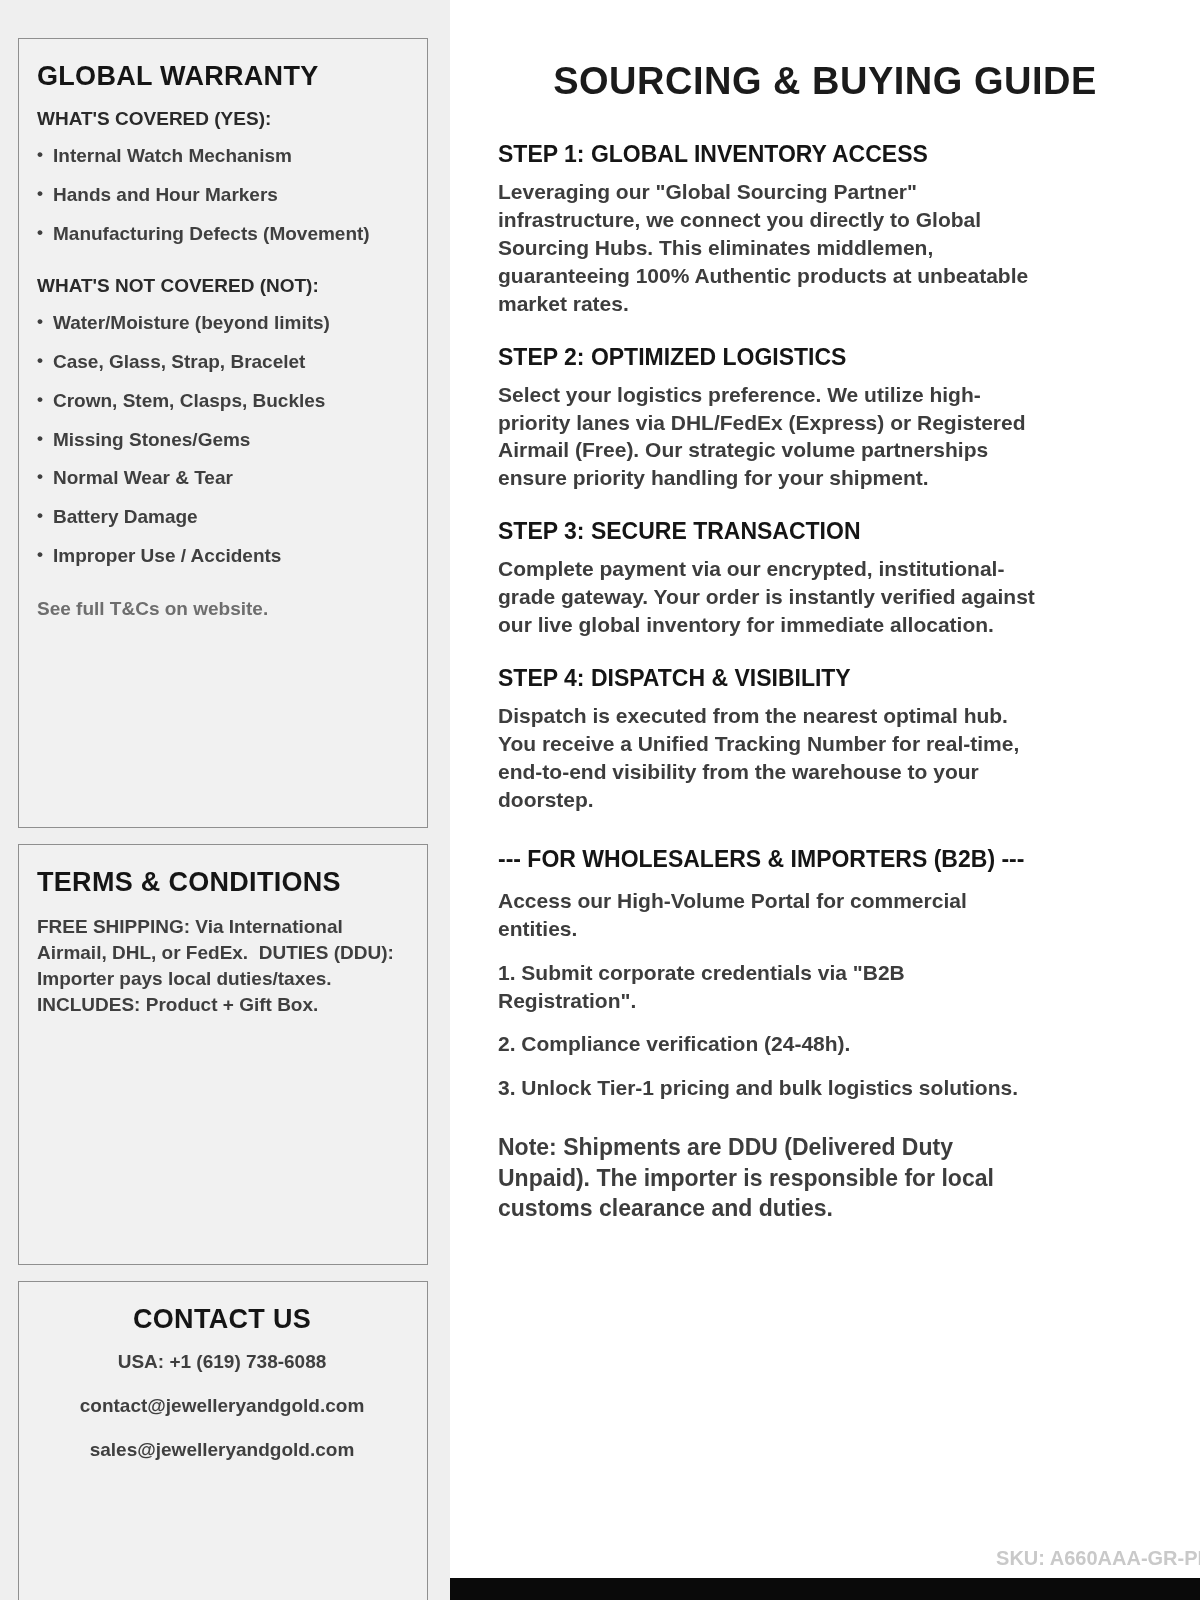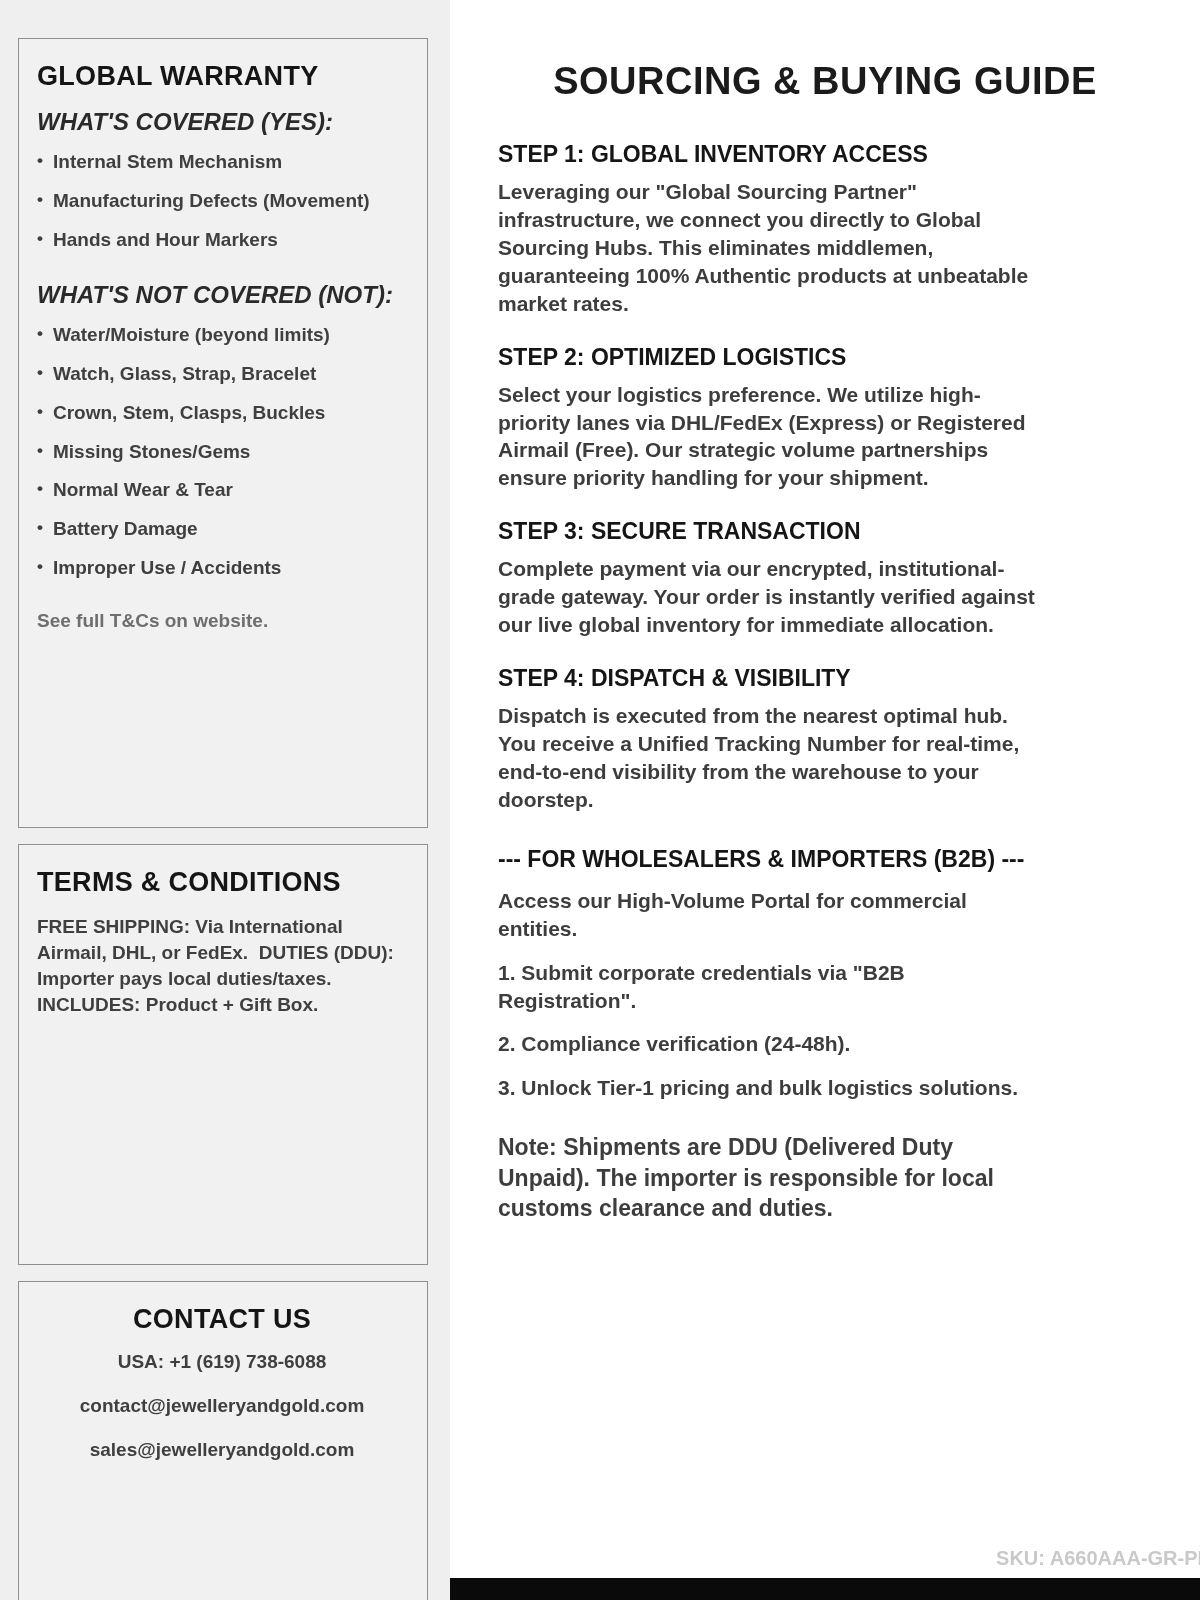--- a/index.html
+++ b/index.html
@@ -35,25 +35,24 @@
   .side-box.contact  { height: 350px; text-align: center; }
 
   .side-title {
     font-size: 27px;
     font-weight: 800;
     color: #151515;
     letter-spacing: 0.3px;
     margin-bottom: 16px;
   }
   .side-subhead {
-    font-size: 24px;
+    font-size: 19px;
     font-weight: 800;
     color: #2a2a2a;
     margin-bottom: 14px;
-    font-style: italic;
   }
   .side-list { list-style: none; margin-bottom: 30px; }
   .side-list li {
     position: relative;
     padding-left: 16px;
     font-size: 19px;
     font-weight: 700;
     color: #3f3f3f;
     margin-bottom: 15px;
     line-height: 1.25;
@@ -163,29 +162,29 @@
 
 <div class="page">
 
   <div class="sidebar">
 
     <div class="side-box warranty">
       <div class="side-title">GLOBAL WARRANTY</div>
 
       <div class="side-subhead">WHAT'S COVERED (YES):</div>
       <ul class="side-list">
-        <li>Internal Stem Mechanism</li>
+        <li>Internal Watch Mechanism</li>
+        <li>Hands and Hour Markers</li>
         <li>Manufacturing Defects (Movement)</li>
-        <li>Hands and Hour Markers</li>
       </ul>
 
       <div class="side-subhead">WHAT'S NOT COVERED (NOT):</div>
       <ul class="side-list">
         <li>Water/Moisture (beyond limits)</li>
-        <li>Watch, Glass, Strap, Bracelet</li>
+        <li>Case, Glass, Strap, Bracelet</li>
         <li>Crown, Stem, Clasps, Buckles</li>
         <li>Missing Stones/Gems</li>
         <li>Normal Wear &amp; Tear</li>
         <li>Battery Damage</li>
         <li>Improper Use / Accidents</li>
       </ul>
 
       <div class="side-footnote">See full T&amp;Cs on website.</div>
     </div>
 

